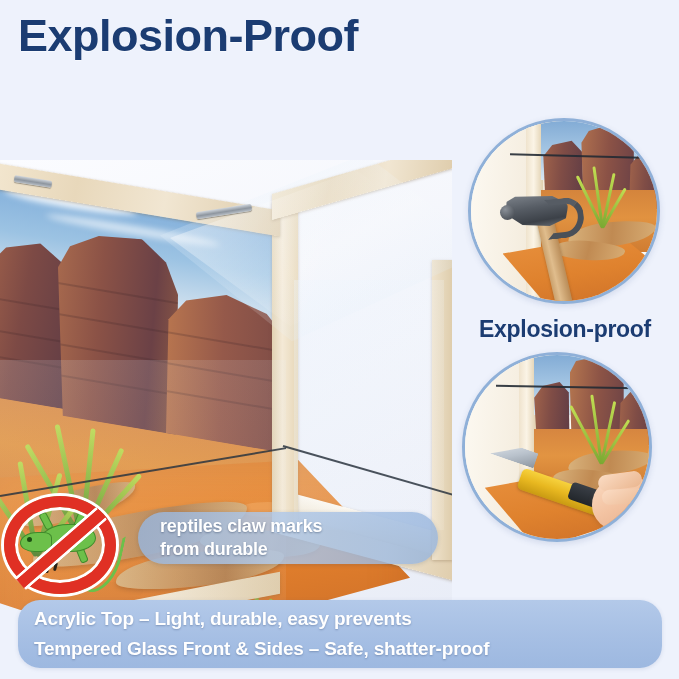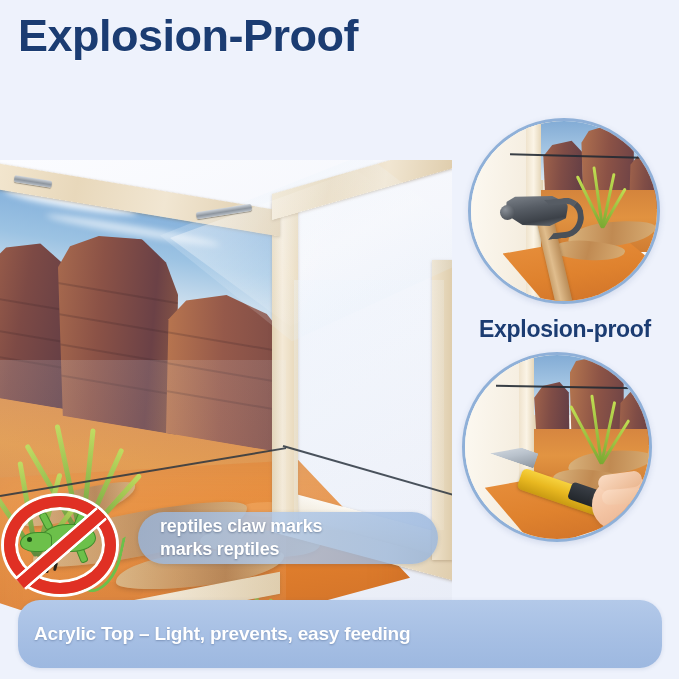--- a/index.html
+++ b/index.html
@@ -455,21 +455,21 @@
       <div class="claw cw1"></div>
         <div class="claw cw2"></div>
         <div class="claw cw3"></div>
     </div>
     <div class="ban-ring"></div>
     <div class="ban-slash"></div>
   </div>
 
   <div class="claw-pill">
     <span>reptiles claw marks</span>
-    <span>marks reptiles</span>
+    <span>from durable</span>
   </div>
 
   <div class="callout" style="left:468px;top:118px;width:194px;height:226px;">
     <div class="circ" style="left:0;top:0;width:192px;height:186px;">
       <div class="circ-scene">
         <div class="cs-wall"></div>
         <div class="cs-post"></div>
         <div class="cs-mural">
           <div class="cs-sky"></div>
           <div class="cs-butte" style="left:2%;top:16%;width:34%;height:52%;
@@ -538,16 +538,17 @@
           <div class="kn-grip"></div>
           <div class="hand"></div>
           <div class="finger f1"></div>
           <div class="finger f2"></div>
         </div>
       </div>
     </div>
   </div>
 
   <div class="bottom-banner">
-    <span>Acrylic Top – Light, prevents, easy feeding</span>
+    <span>Acrylic Top – Light, durable, easy prevents</span>
+    <span>Tempered Glass Front &amp; Sides – Safe, shatter-proof</span>
   </div>
 
 </div>
 
 </body></html>

